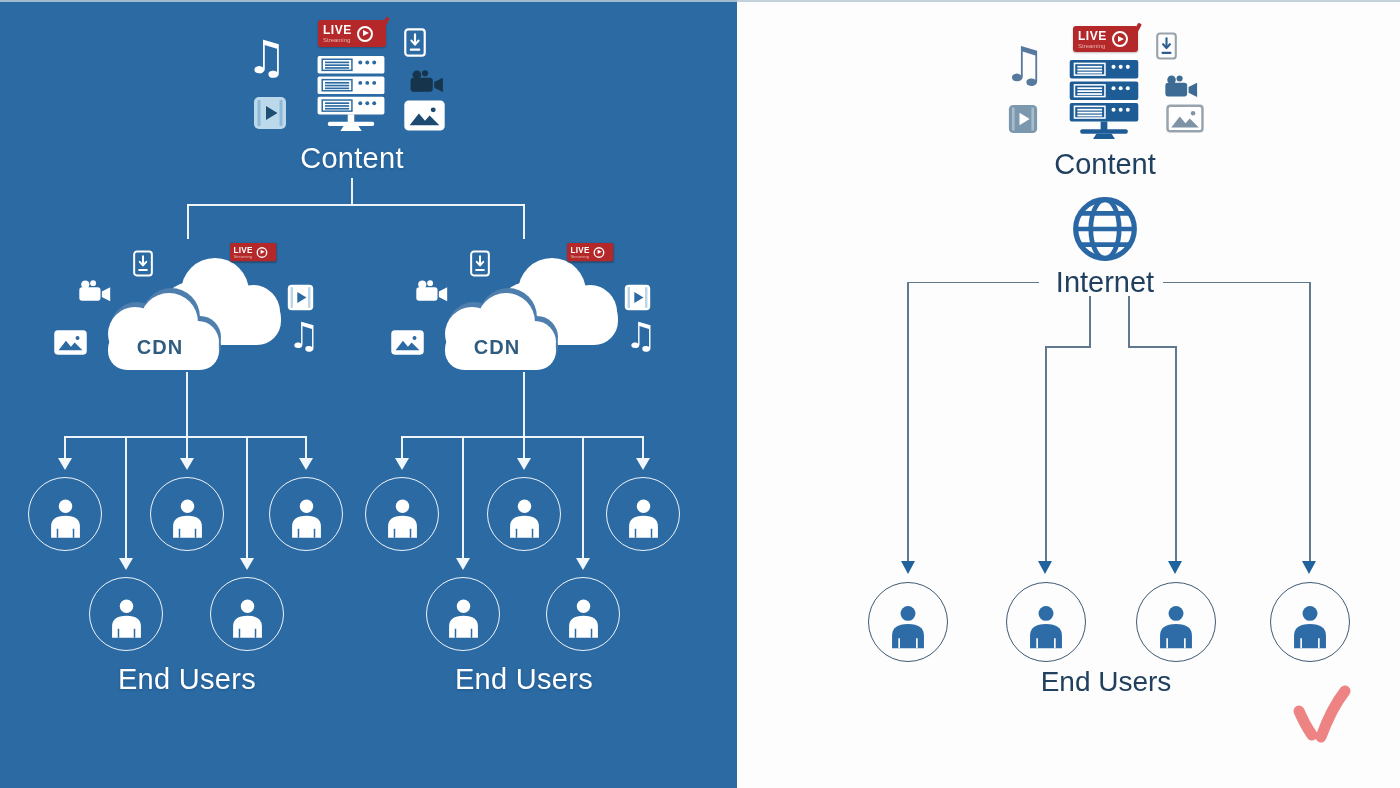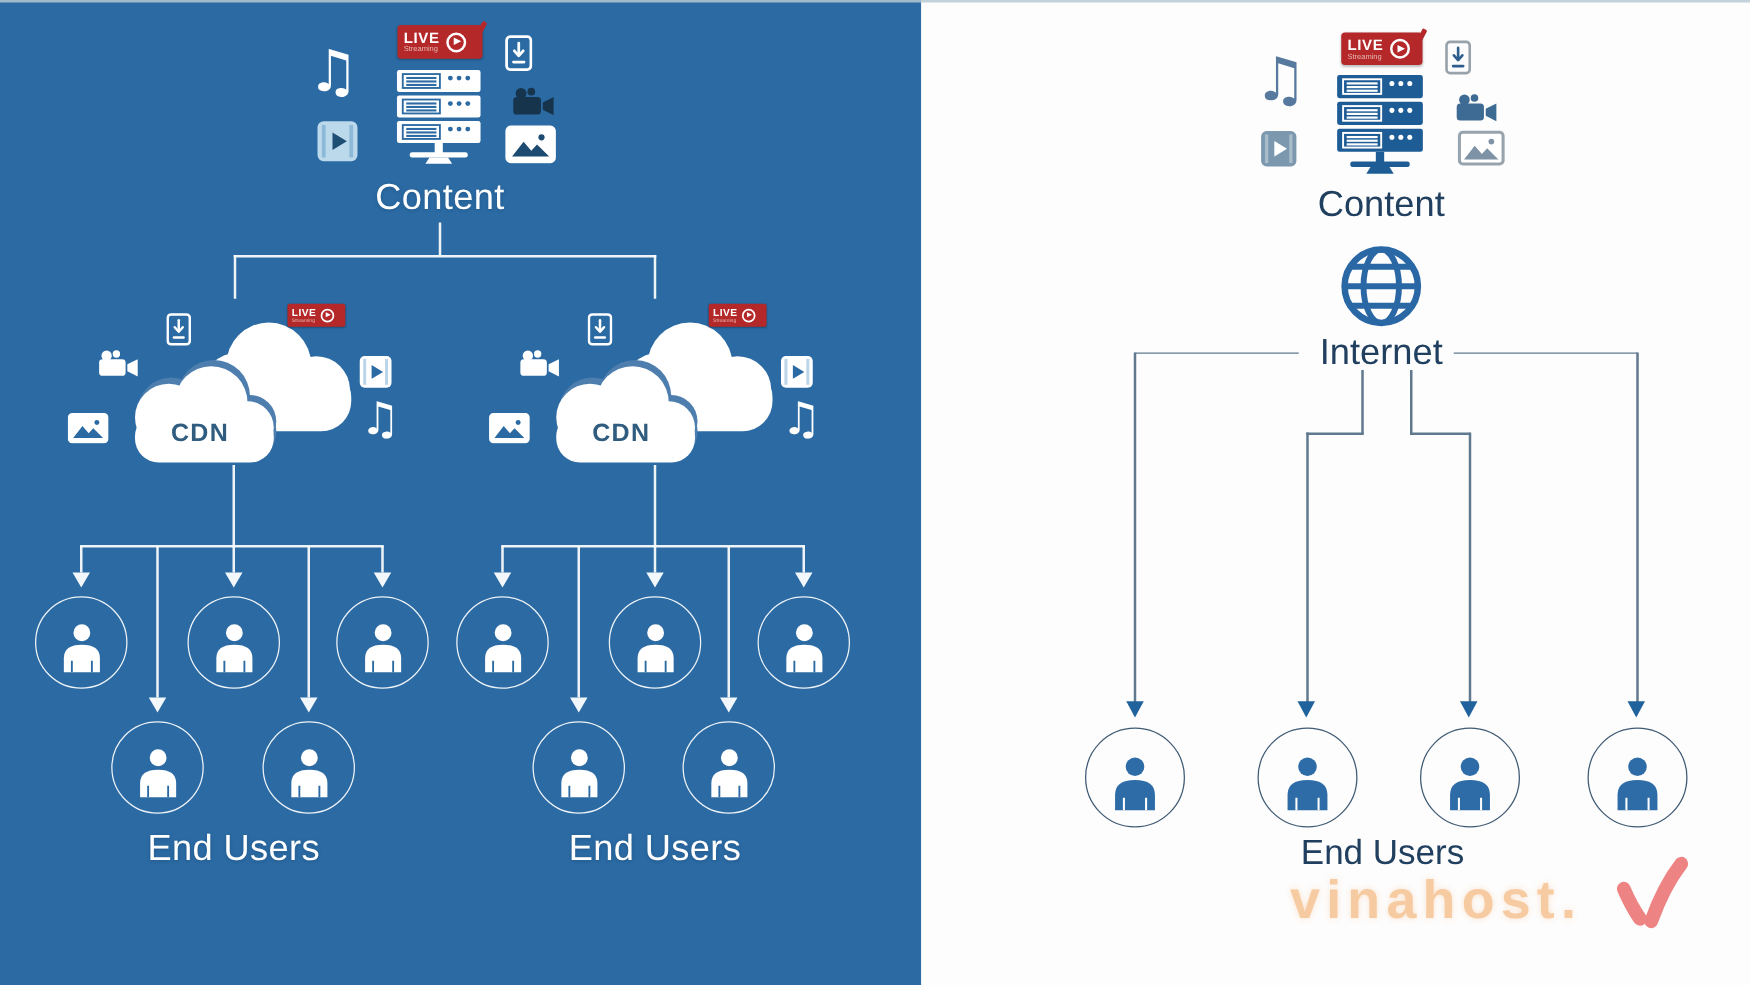--- a/index.html
+++ b/index.html
@@ -418,18 +418,17 @@
         <span class="live-title">LIVE</span>
         <span class="live-sub">Streaming</span>
       </span>
     <span class="live-play"></span>
     <span class="live-notch"></span>
   </div>
   <div class="lblN abs" style="left:1025px;top:148px;width:160px">Content</div>
   <div class="lblN abs" style="left:1040px;top:266px;width:130px">Internet</div>
   <div class="lblN abs" style="left:1026px;top:666px;width:160px;font-size:28px">End Users</div>
 
-  <div class="wm-text abs" style="left:1032px;top:696px">vinahost.</div>
   <svg class="abs" style="left:1284px;top:684px" width="74" height="66" viewBox="0 0 74 66">
     <path d="M15 27 Q21 41 28 51" stroke="#ee8383" stroke-width="11" fill="none" stroke-linecap="round"></path>
     <path d="M61 7 Q47 25 37 53" stroke="#ee8383" stroke-width="11" fill="none" stroke-linecap="round"></path>
   </svg>
 </div>
 
 </body></html>

